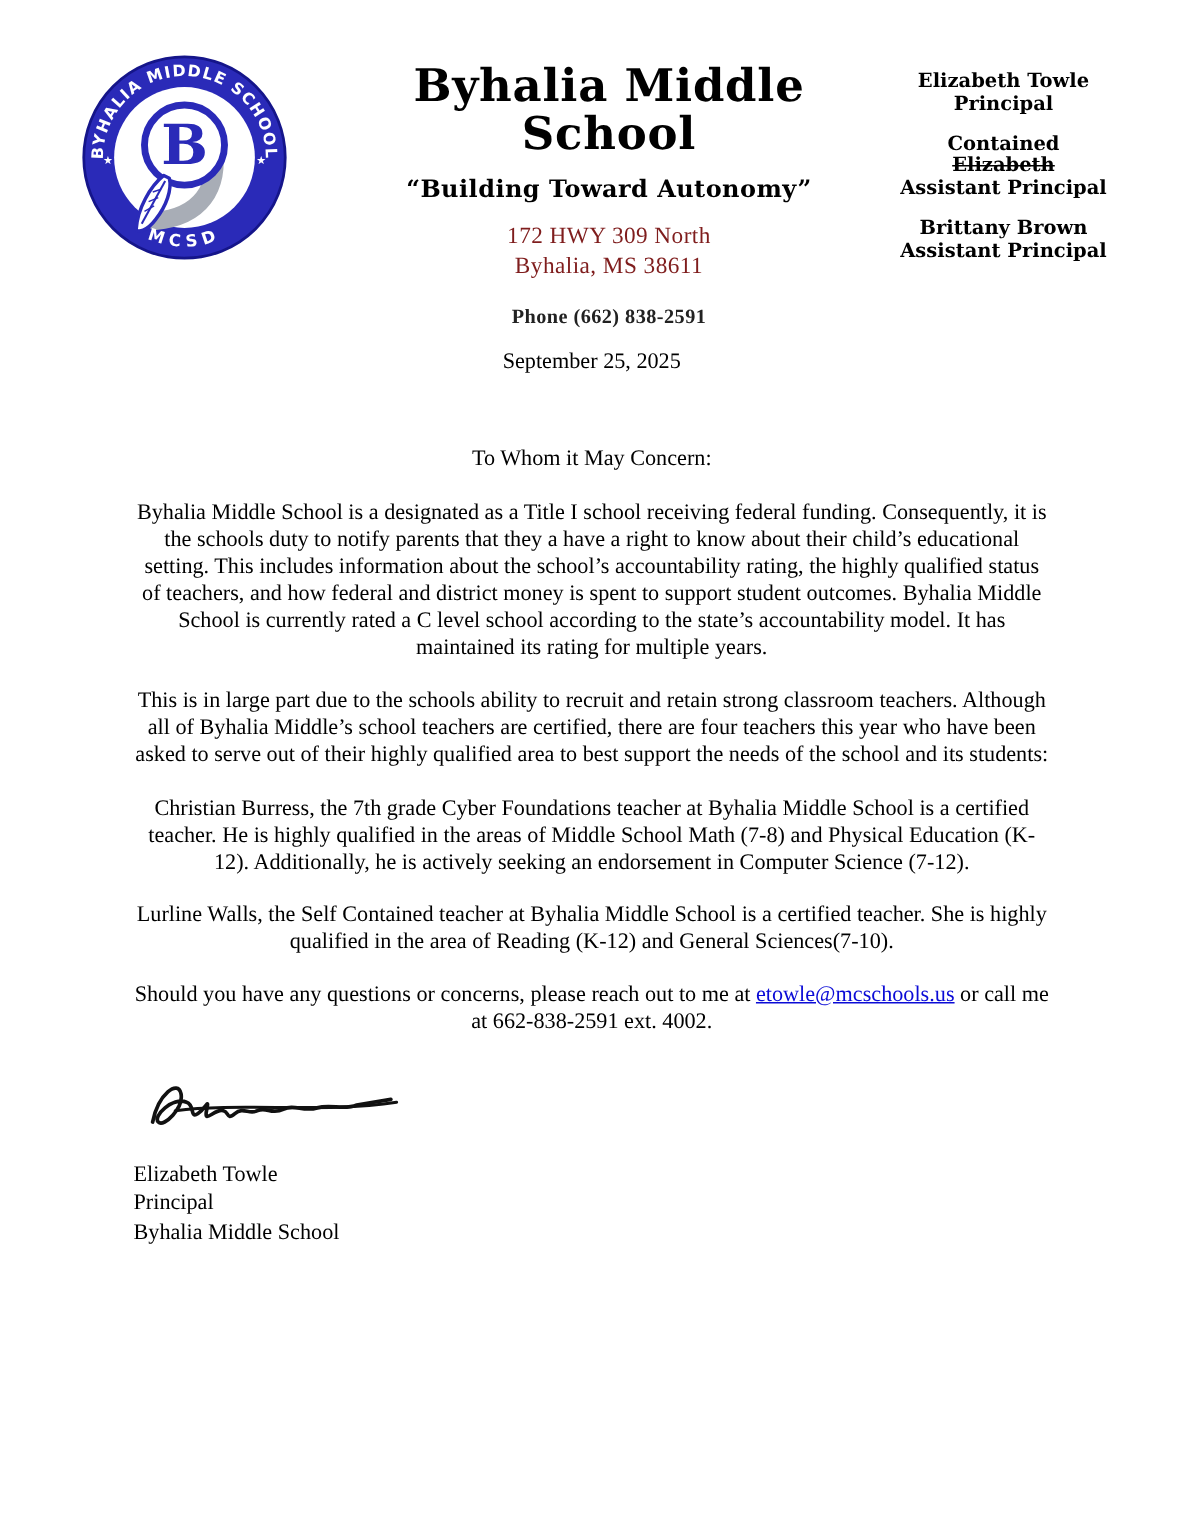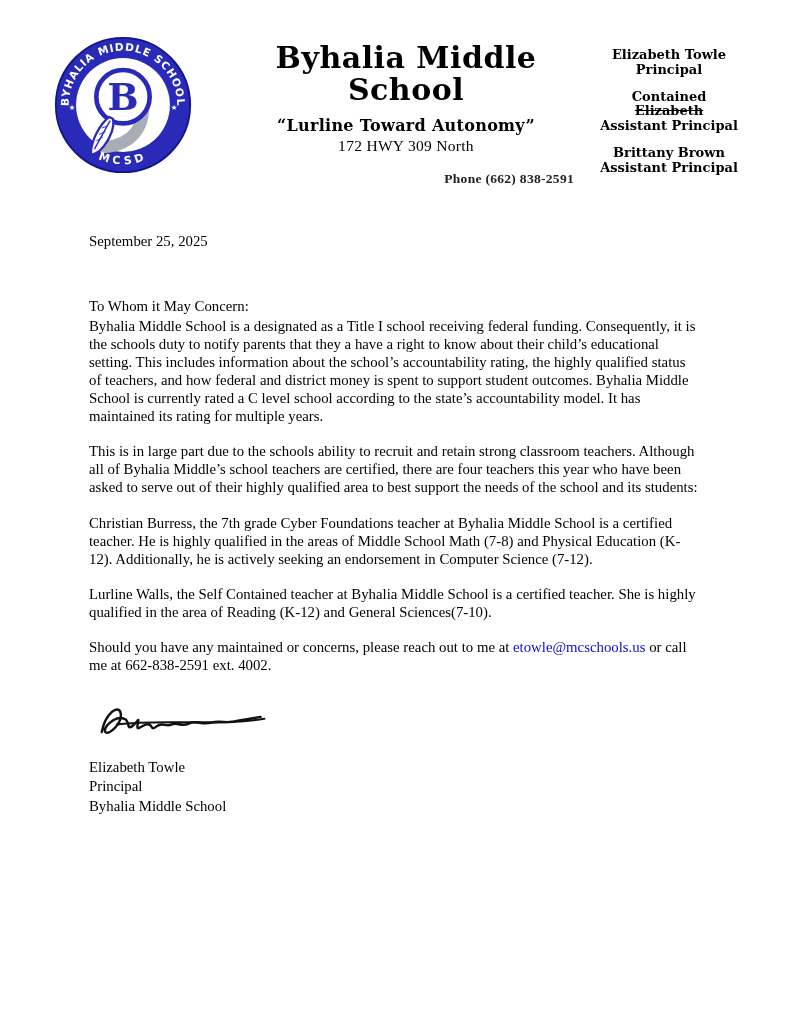--- a/index.html
+++ b/index.html
@@ -29,44 +29,44 @@
     line-height: 1.08;
     letter-spacing: 0.5px;
   }
   .tagline {
     margin-top: 9px;
     font-family: "DejaVu Serif", serif;
     font-size: 16px;
     font-weight: 700;
     letter-spacing: 0.3px;
   }
-  .address { margin-top: 1px; font-size: 15.5px; line-height: 1.3; letter-spacing: 0.3px; color: #000000; }
-  .phone { margin-top: 15px; font-size: 13.5px; font-weight: 700; color: #222; letter-spacing: 0.3px; text-align: right; }
+  .address { margin-top: 13px; font-size: 15.5px; line-height: 1.3; letter-spacing: 0.3px; color: #7f1d1d; }
+  .phone { margin-top: 15px; font-size: 13.5px; font-weight: 700; color: #222; letter-spacing: 0.3px; }
 
   .staff-col {
     position: absolute; right: 42px; top: 48px; width: 152px;
     text-align: center;
     font-family: "DejaVu Serif", serif;
     font-size: 13px;
     font-weight: 700;
     line-height: 1.14;
   }
   .staff-entry { margin-bottom: 12px; }
   .struck { text-decoration: line-through; }
 
   
   .letter-body {
     position: absolute; left: 89px; top: 232px; width: 611px;
     font-size: 14.8px;
     line-height: 1.22;
   }
-  .letter-body p { margin: 0 0 17px 0; }
+  .letter-body p { margin: 0 0 17px 0; text-align: center; }
   p.date { margin-bottom: 47px; }
-  p.salutation { margin-bottom: 2px; }
-  a.email-link { color: #0b0bd6; cursor: pointer; }
+  p.salutation { margin-bottom: 18px; }
+  a.email-link { color: #0b0bd6; text-decoration: underline; cursor: pointer; }
 
   .signature-wrap { margin-top: 24px; height: 52px; }
   .signoff { margin-top: 8px; line-height: 1.32; }
 </style>
 </head>
 <body>
 
 <div class="page">
 
   <div class="logo-wrap">
@@ -95,23 +95,24 @@
       <text font-family="DejaVu Sans, sans-serif" font-size="12" font-weight="bold" fill="#ffffff" letter-spacing="4">
         <textPath href="#arc-bottom" startOffset="50%" text-anchor="middle">MCSD</textPath>
       </text>
       <text x="16" y="80" font-size="8" fill="#ffffff">★</text>
       <text x="127" y="80" font-size="8" fill="#ffffff">★</text>
     </svg>
   </div>
 
   <div class="head-center">
     <h1 class="school-name">Byhalia Middle School</h1>
-    <div class="tagline">“Lurline Toward Autonomy”</div>
+    <div class="tagline">“Building Toward Autonomy”</div>
     <div class="address">
       <div>172 HWY 309 North</div>
+      <div>Byhalia, MS 38611</div>
     </div>
     <div class="phone">Phone (662) 838-2591</div>
   </div>
 
   <div class="staff-col">
     <div class="staff-entry">
       <div>Elizabeth Towle</div>
       <div>Principal</div>
     </div>
     <div class="staff-entry">
@@ -127,21 +128,21 @@
 
   <div class="letter-body">
     <p class="date">September 25, 2025</p>
     <p class="salutation">To Whom it May Concern:</p>
 
     <p>Byhalia Middle School is a designated as a Title I school receiving federal funding. Consequently, it is the schools duty to notify parents that they a have a right to know about their child’s educational setting. This includes information about the school’s accountability rating, the highly qualified status of teachers, and how federal and district money is spent to support student outcomes. Byhalia Middle School is currently rated a C level school according to the state’s accountability model. It has maintained its rating for multiple years.</p>
     <p>This is in large part due to the schools ability to recruit and retain strong classroom teachers. Although all of Byhalia Middle’s school teachers are certified, there are four teachers this year who have been asked to serve out of their highly qualified area to best support the needs of the school and its students:</p>
     <p>Christian Burress, the 7th grade Cyber Foundations teacher at Byhalia Middle School is a certified teacher. He is highly qualified in the areas of Middle School Math (7-8) and Physical Education (K-12). Additionally, he is actively seeking an endorsement in Computer Science (7-12).</p>
     <p>Lurline Walls, the Self Contained teacher at Byhalia Middle School is a certified teacher. She is highly qualified in the area of Reading (K-12) and General Sciences(7-10).</p>
 
-    <p><span>Should you have any maintained or concerns, please reach out to me at </span><a class="email-link">etowle@mcschools.us</a><span> or call me at 662-838-2591 ext. 4002.</span></p>
+    <p><span>Should you have any questions or concerns, please reach out to me at </span><a class="email-link">etowle@mcschools.us</a><span> or call me at 662-838-2591 ext. 4002.</span></p>
 
     <div class="signature-wrap">
       <svg width="190" height="52" viewBox="0 0 190 55">
         <path d="M8 36 C12 16 26 6 28 16 C30 26 16 40 12 36 C8 32 22 18 32 22 C38 24 34 34 40 30 C46 26 48 18 46 28 C44 38 52 26 58 28 C62 29 60 35 66 30 C72 25 76 31 82 28 C88 25 92 31 100 27 C108 23 114 29 124 26 C134 23 142 28 152 24 L176 20" fill="none" stroke="#111111" stroke-width="2.6" stroke-linecap="round"></path>
         <path d="M24 28 C70 22 130 30 180 22" fill="none" stroke="#111111" stroke-width="2.2" stroke-linecap="round"></path>
       </svg>
     </div>
 
     <div class="signoff">
       <div>Elizabeth Towle</div>

